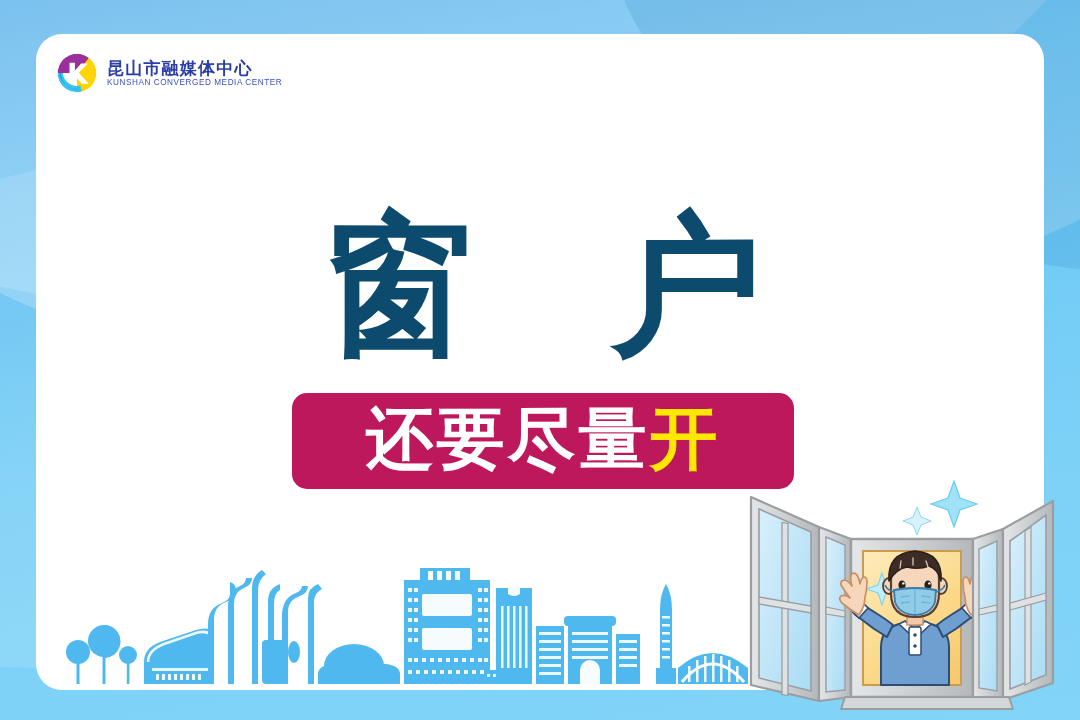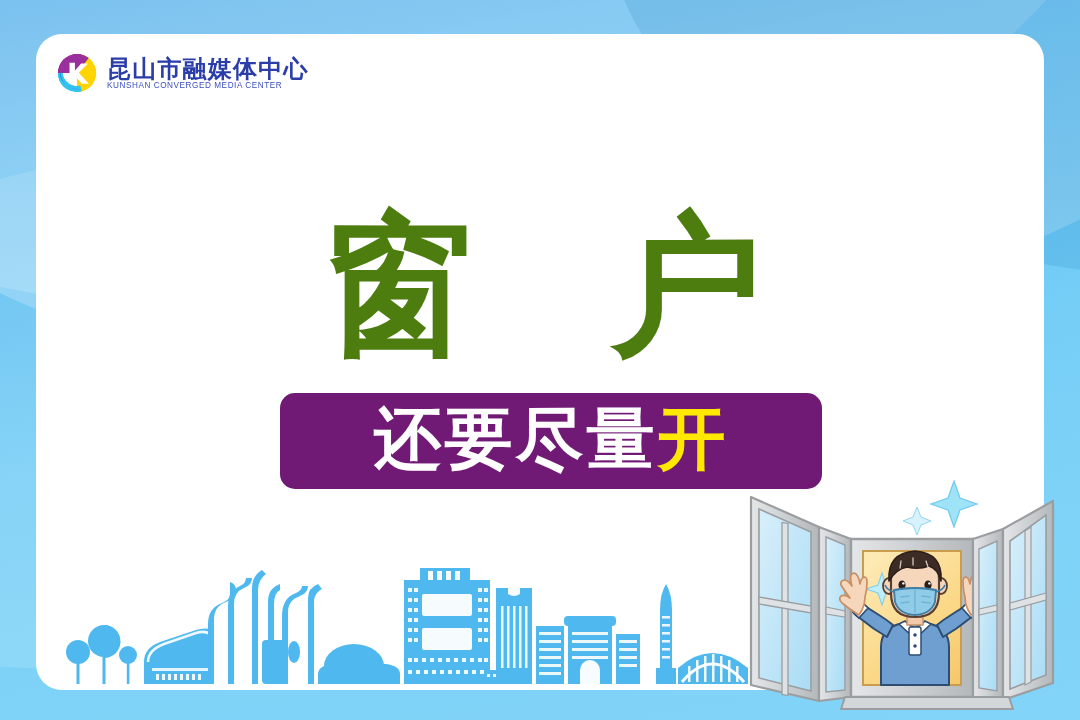--- a/index.html
+++ b/index.html
@@ -72,50 +72,50 @@
   }
   .logo-mark {
     position:relative;
     width:42px; height:42px;
     flex:0 0 auto;
   }
   .logo-text-wrap {
     display:flex; flex-direction:column; gap:1px; padding-top:1px;
   }
   .logo-cn {
-    font-size:24px; font-weight:bold; color:#2a3da8;
+    font-size:17px; font-weight:bold; color:#2a3da8;
     letter-spacing:1.2px; line-height:1.05;
     white-space:nowrap;
   }
   .logo-en {
     font-size:8.2px; font-weight:normal; color:#3a4fc0;
     letter-spacing:0.55px; line-height:1;
     white-space:nowrap;
   }
 
   
   #main-title {
     position:absolute;
     left:4px; right:0; top:162px;
     text-align:center;
     font-size:152px;
     font-weight:bold;
-    color:#4d7c0f;
+    color:#0c4a6e;
     letter-spacing:42px;
     text-indent:42px;
     line-height:1.18;
     font-family:"DejaVu Sans","Liberation Sans",sans-serif;
   }
 
   
   #subtitle-banner {
     position:absolute;
-    left:244px; top:359px;
-    width:542px; height:96px;
-    background:#701a75;
+    left:256px; top:359px;
+    width:502px; height:96px;
+    background:#be185d;
     border-radius:15px;
     display:flex; align-items:center; justify-content:center;
   }
   #subtitle-text {
     font-size:68px; font-weight:bold;
     color:#ffffff;
     letter-spacing:3px;
     line-height:1;
     white-space:nowrap;
     font-family:"DejaVu Sans","Liberation Sans",sans-serif;

